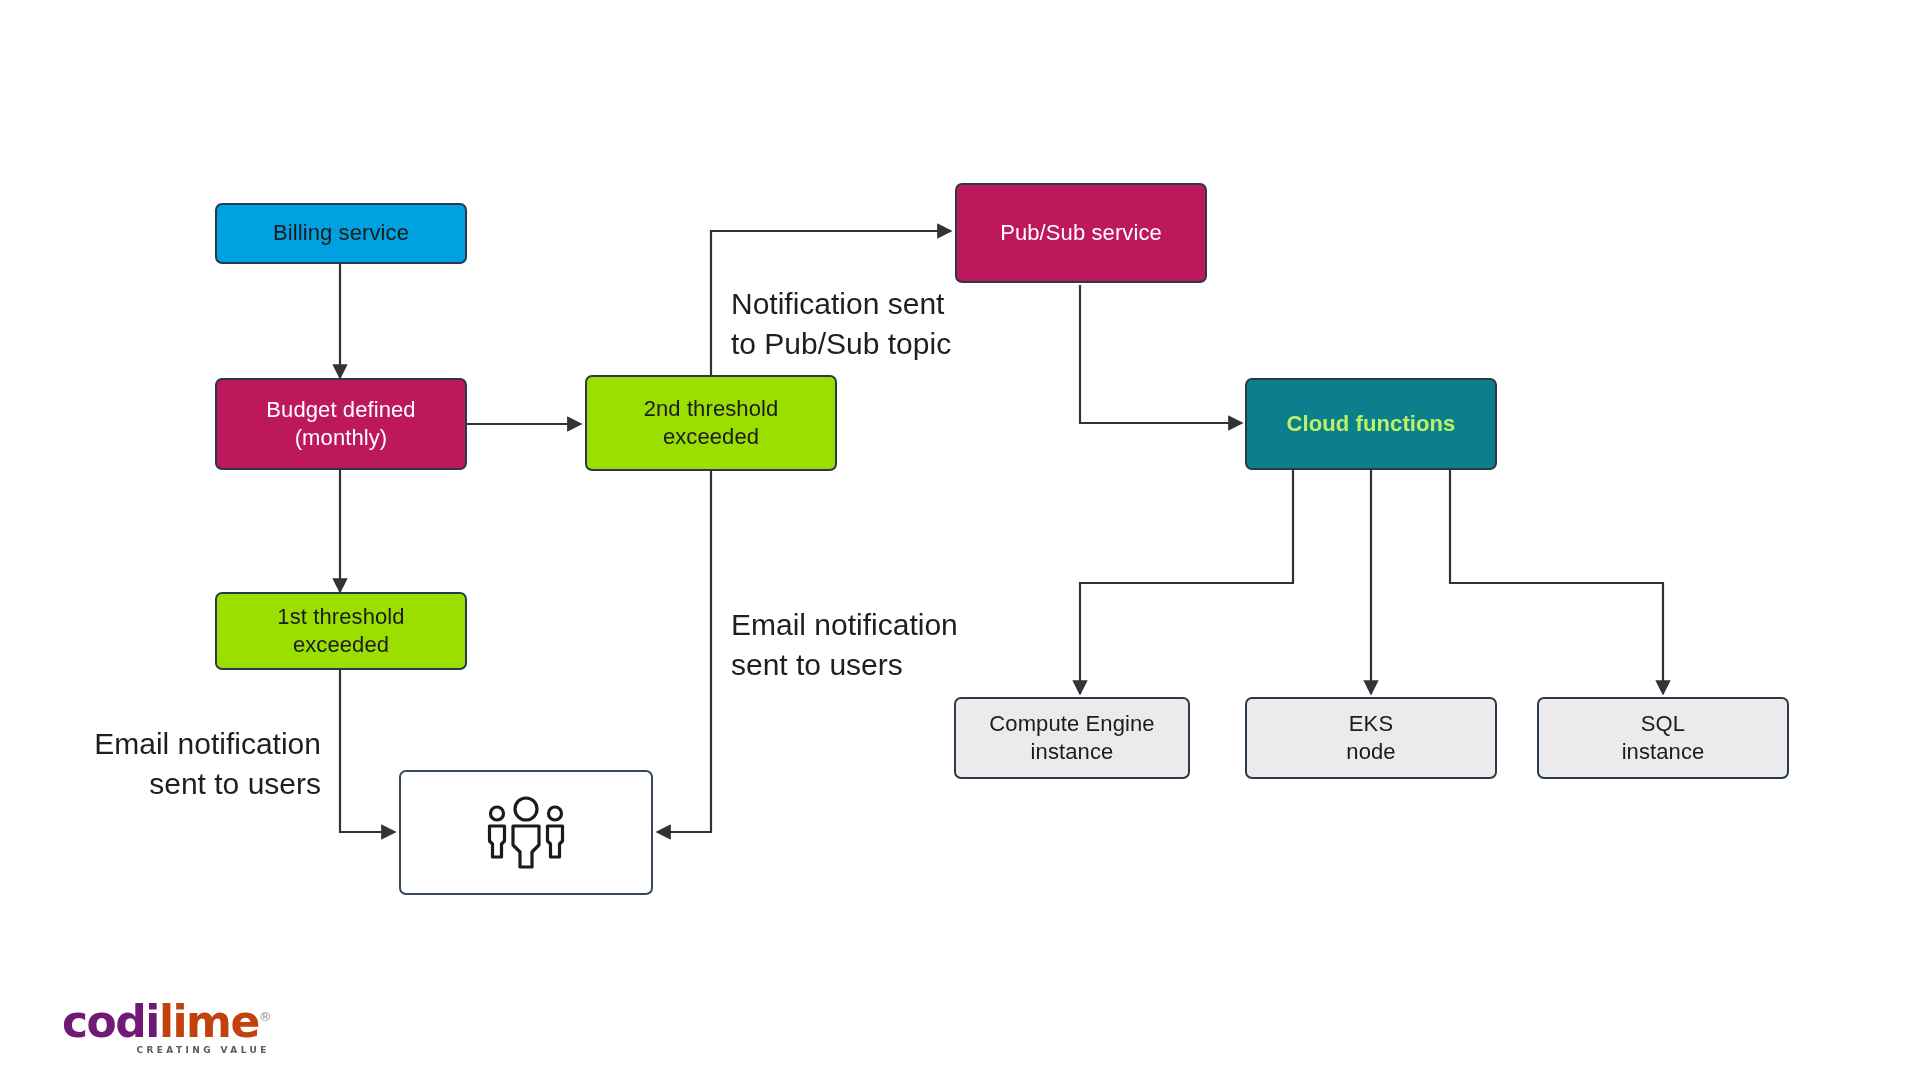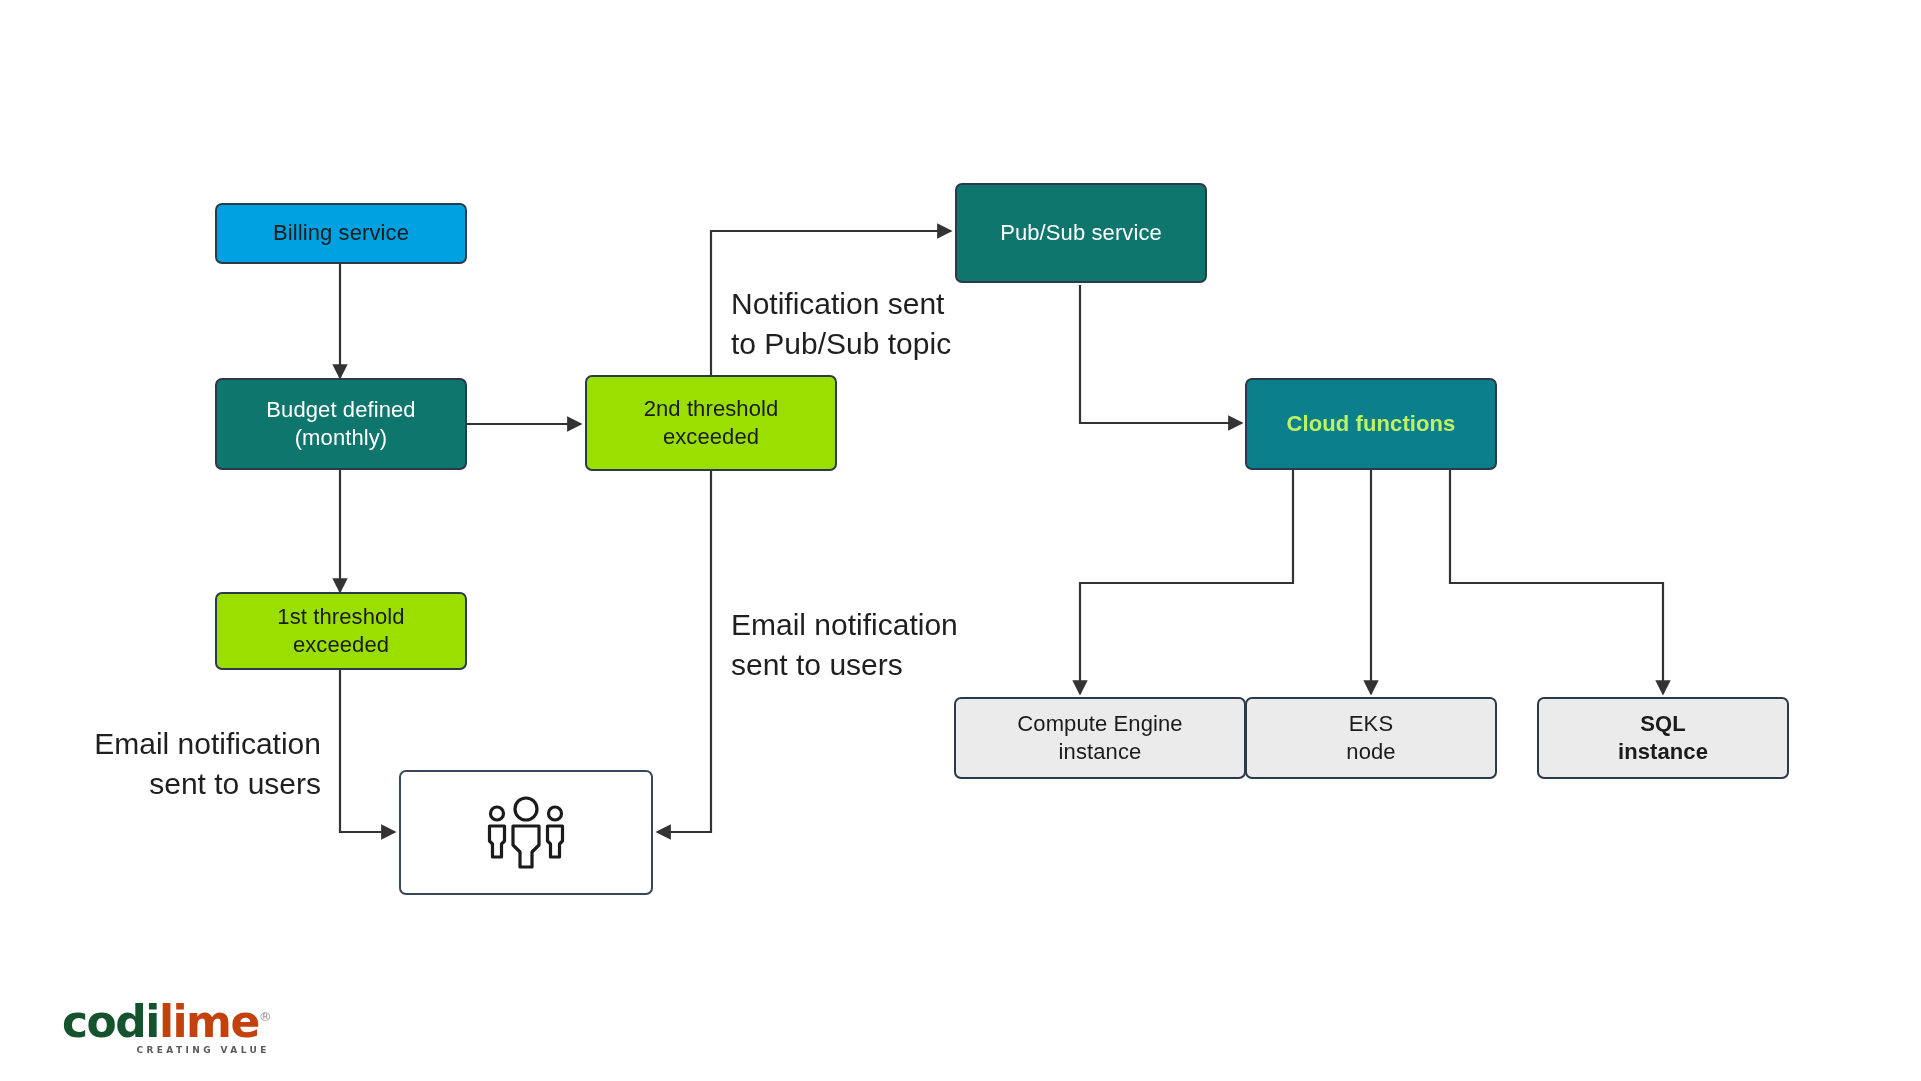--- a/index.html
+++ b/index.html
@@ -47,21 +47,21 @@
     text-align: center;
     z-index: 3;
     line-height: 1.28;
     font-size: 22px;
     letter-spacing: 0.1px;
     white-space: pre-line;
     padding: 2px 8px;
   }
 
   .node.blue        { background: #00A1E0; color: #1b1b1b; }
-  .node.green       { background: #0f766e; color: #ffffff; }
+  .node.green       { background: #be185d; color: #ffffff; }
   .node.lime        { background: #9BDF00; color: #1b1b1b; }
   .node.teal        { background: #0C7F8C; color: #bef264; font-weight: bold; }
   .node.grey        { background: #EBEBEB; color: #1b1b1b; }
   .node.plain       { background: #ffffff; color: #1b1b1b; border-color: #37485a; }
 
   
   .edge-label {
     position: absolute;
     font-size: 30px;
     color: #1f1f1f;
@@ -85,21 +85,21 @@
     user-select: none;
   }
   .logo-wordmark {
     font-family: "DejaVu Sans", sans-serif;
     font-size: 44px;
     font-weight: 700;
     letter-spacing: -1.5px;
     line-height: 1;
     display: block;
   }
-  .logo-codi { color: #14532d; }
+  .logo-codi { color: #701a75; }
   .logo-lime { color: #c2410c; }
   .logo-reg {
     font-size: 13px;
     vertical-align: super;
     color: #8C8C8C;
     letter-spacing: 0;
     font-weight: 400;
   }
   .logo-tagline {
     display: block;
@@ -169,31 +169,31 @@
   </div>
 
   <div class="node green" style="left:955px; top:183px; width:252px; height:100px;">
     <span>Pub/Sub service</span>
   </div>
 
   <div class="node teal" style="left:1245px; top:378px; width:252px; height:92px;">
     <span>Cloud functions</span>
   </div>
 
-  <div class="node grey" style="left:954px; top:697px; width:292px; height:82px;">
+  <div class="node grey" style="left:954px; top:697px; width:236px; height:82px;">
     <span>Compute Engine
 instance</span>
   </div>
 
   <div class="node grey" style="left:1245px; top:697px; width:252px; height:82px;">
     <span>EKS
 node</span>
   </div>
 
-  <div class="node grey" style="left:1537px; top:697px; width:252px; height:82px;font-weight:bold;">
+  <div class="node grey" style="left:1537px; top:697px; width:252px; height:82px;">
     <span>SQL
 instance</span>
   </div>
 
   <div class="node plain users-box" style="left:399px; top:770px; width:254px; height:125px;">
     <svg class="users-icon" width="96" height="76" viewBox="0 0 96 76" xmlns="http://www.w3.org/2000/svg">
       <g fill="none" stroke="#1b1b1b" stroke-width="3.2" stroke-linejoin="round" stroke-linecap="round">
 
         <circle cx="19" cy="18.5" r="6.5"></circle>
         <path d="M 11.5 31 L 26.5 31 L 26.5 46 L 23.5 49 L 23.5 62 L 14.5 62 L 14.5 49 L 11.5 46 Z"></path>

